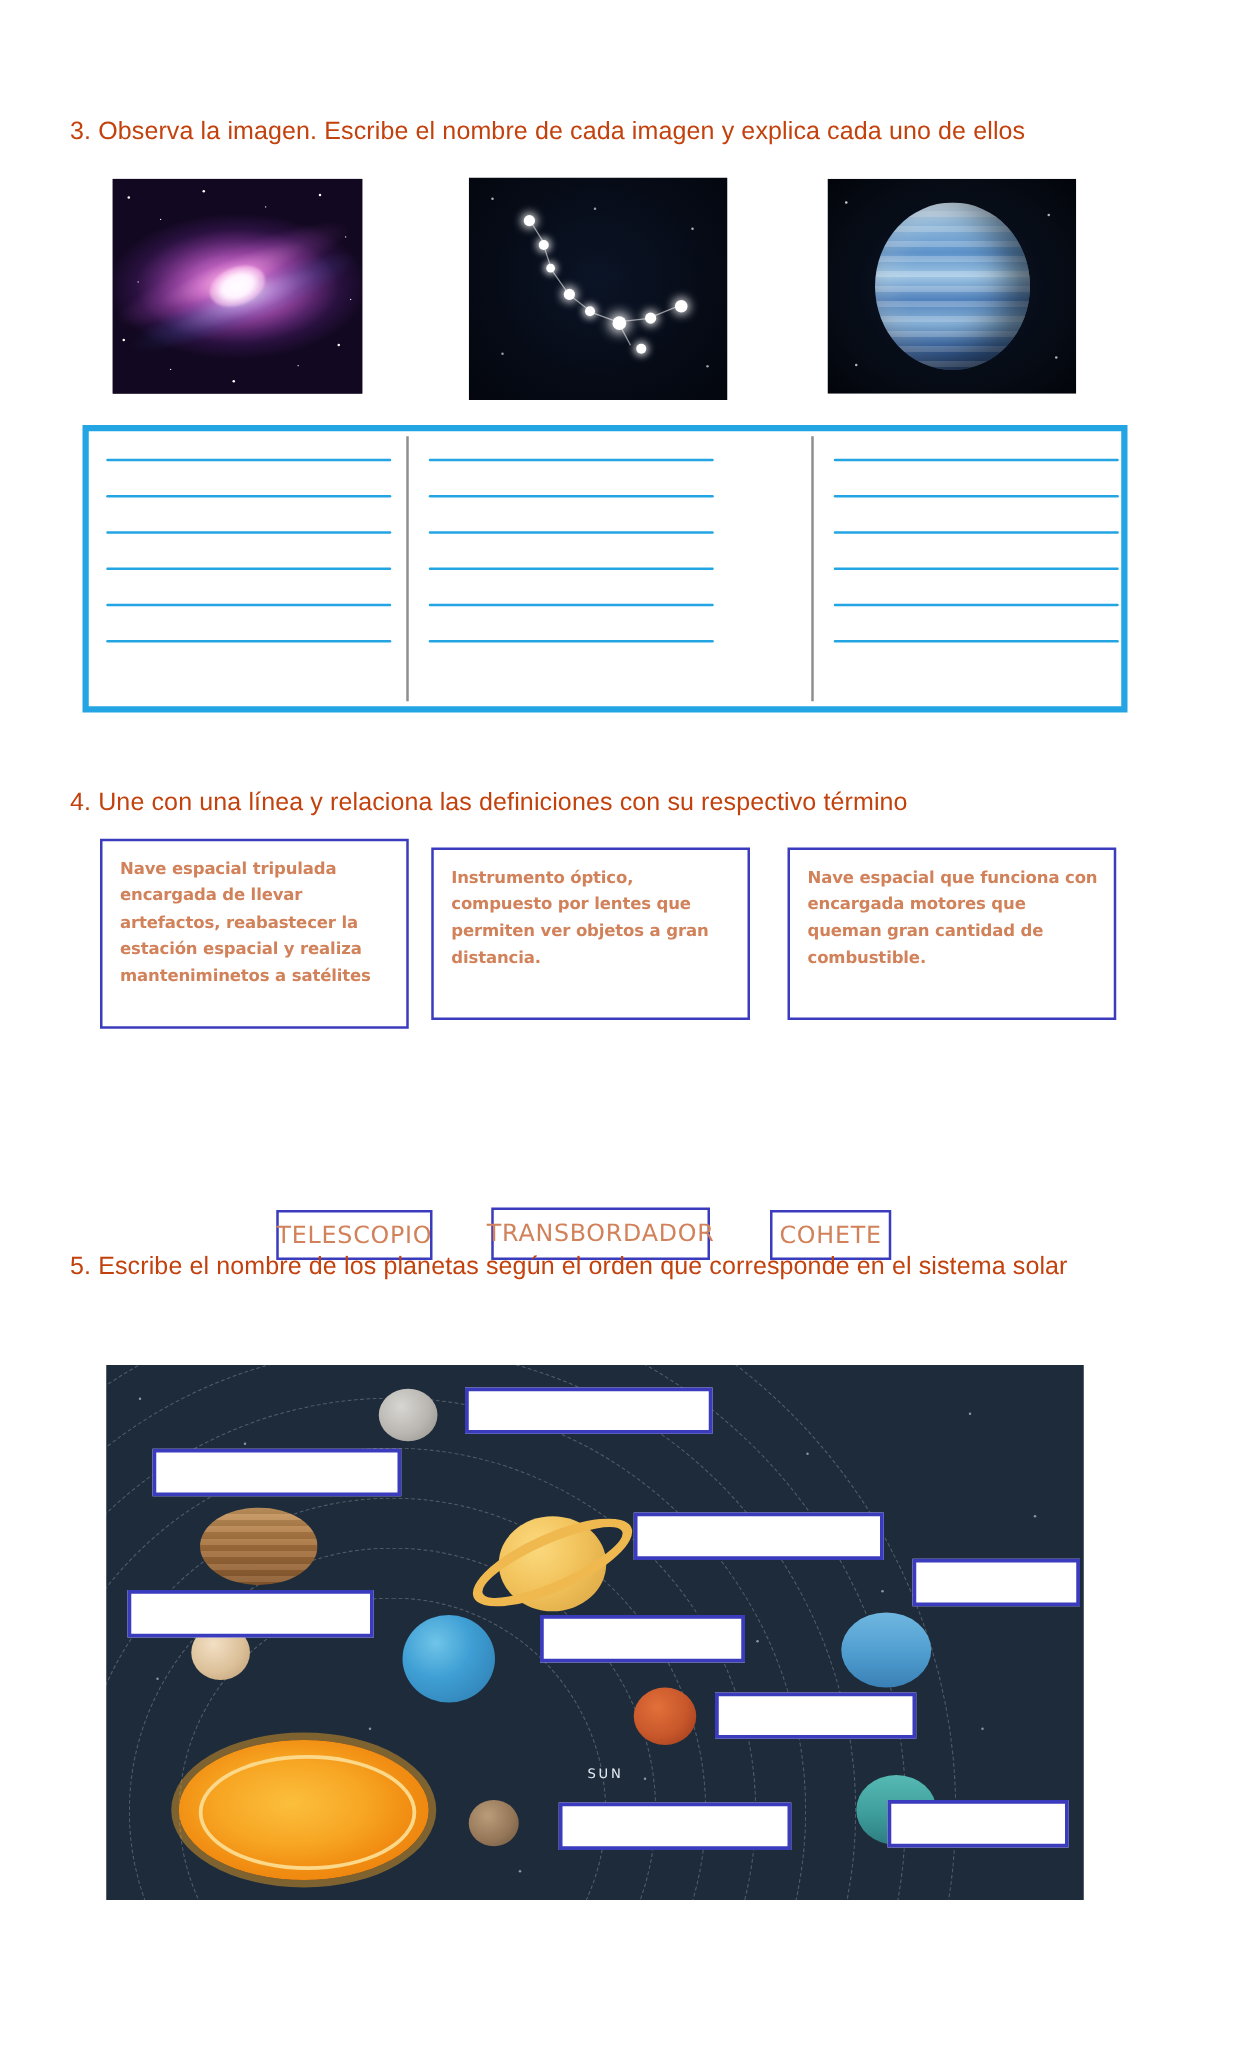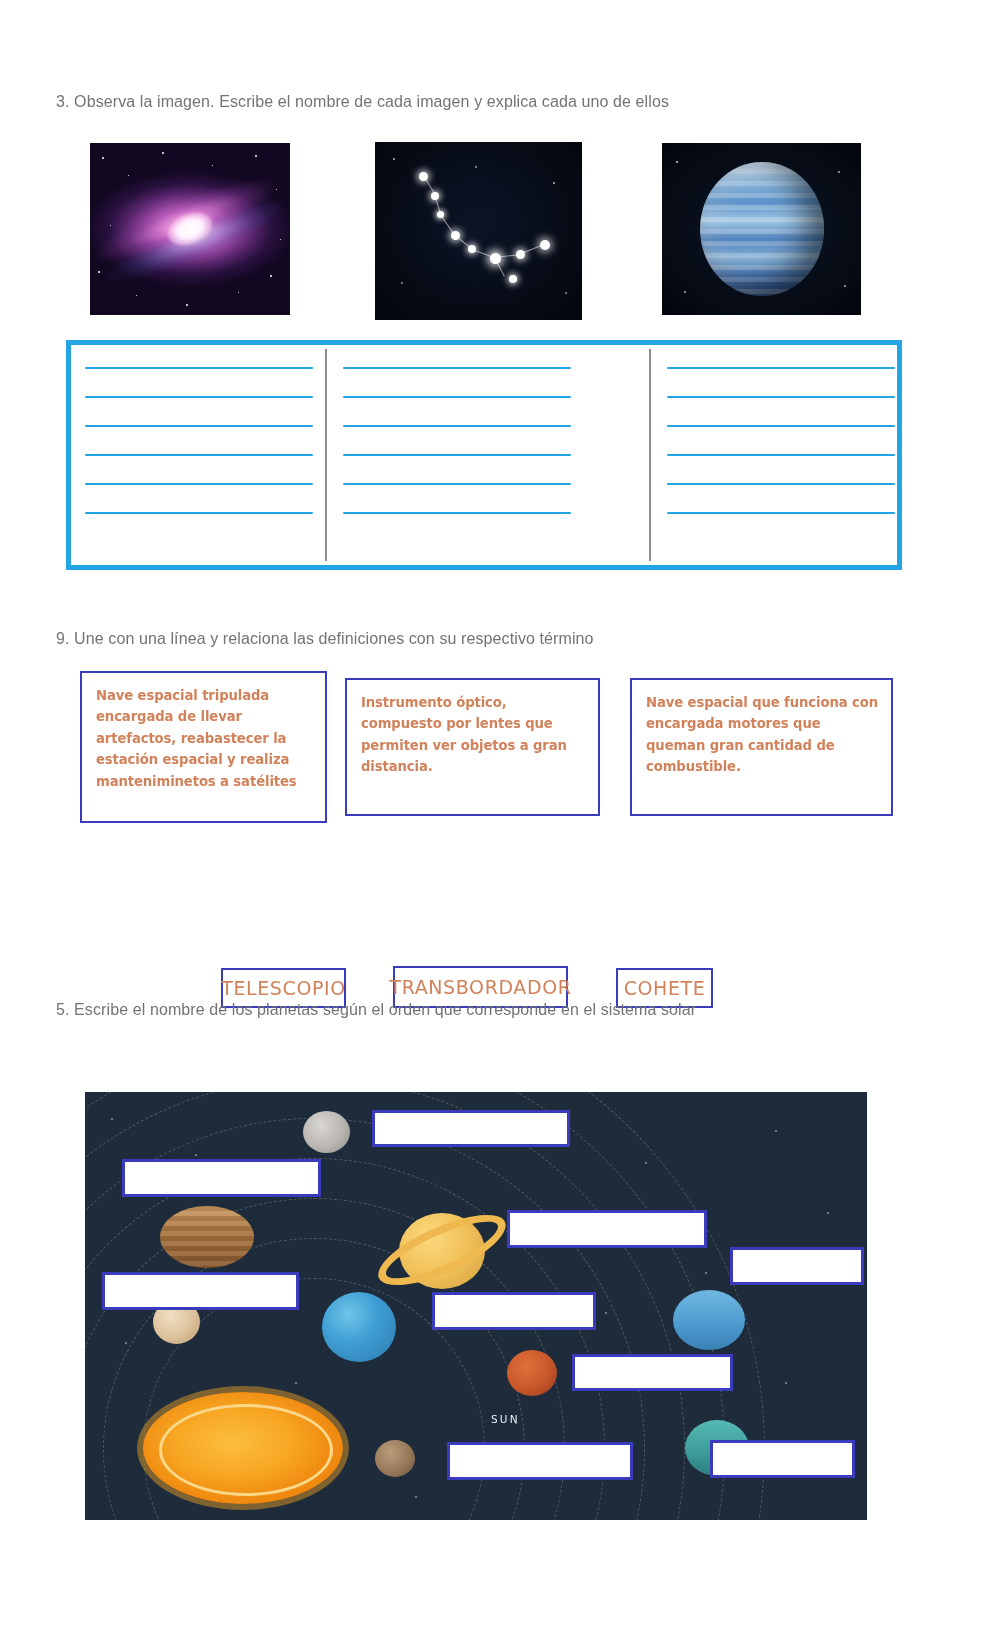--- a/index.html
+++ b/index.html
@@ -12,23 +12,23 @@
     height: 1643px;
     position: relative;
     font-family: "Liberation Sans", sans-serif;
     color: #1a1a1a;
     overflow: hidden;
   }
 
   
   .prompt {
     position: absolute;
-    font-size: 16px;
+    font-size: 20px;
     line-height: 1.3;
-    color: #737373;
+    color: #c2410c;
     white-space: nowrap;
     letter-spacing: 0.1px;
   }
 
   
   #q3-prompt { left: 56px; top: 92px; }
 
   .pic {
     position: absolute;
     overflow: hidden;
@@ -201,21 +201,21 @@
   }
   .sun-ring {
     position: absolute;
     left: 74px; top: 312px;
     width: 168px; height: 86px;
     border-radius: 50%;
     border: 3px solid #fcd98a;
   }
   #sun-label {
     position: absolute;
-    left: 406px; top: 321px;
+    left: 385px; top: 321px;
     font-family: "DejaVu Sans", sans-serif;
     font-size: 10.5px;
     letter-spacing: 2.2px;
     color: #e8eef5;
   }
 
   .planet {
     position: absolute;
     border-radius: 50%;
   }
@@ -362,21 +362,21 @@
   <div class="wcol" id="wcol-3">
     <div class="wline"></div>
     <div class="wline"></div>
     <div class="wline"></div>
     <div class="wline"></div>
     <div class="wline"></div>
     <div class="wline"></div>
   </div>
 </div>
 
-<div class="prompt" id="q4-prompt">9. Une con una línea y relaciona las definiciones con su respectivo término</div>
+<div class="prompt" id="q4-prompt">4. Une con una línea y relaciona las definiciones con su respectivo término</div>
 
 <div class="defbox" id="defbox-1">
   <div class="deftext">Nave espacial tripulada encargada de llevar artefactos, reabastecer la estación espacial y realiza manteniminetos a satélites</div>
 </div>
 <div class="defbox" id="defbox-2">
   <div class="deftext">Instrumento óptico, compuesto por lentes que permiten ver objetos a gran distancia.</div>
 </div>
 <div class="defbox" id="defbox-3">
   <div class="deftext">Nave espacial que funciona con encargada motores que queman gran cantidad de combustible.</div>
 </div>

